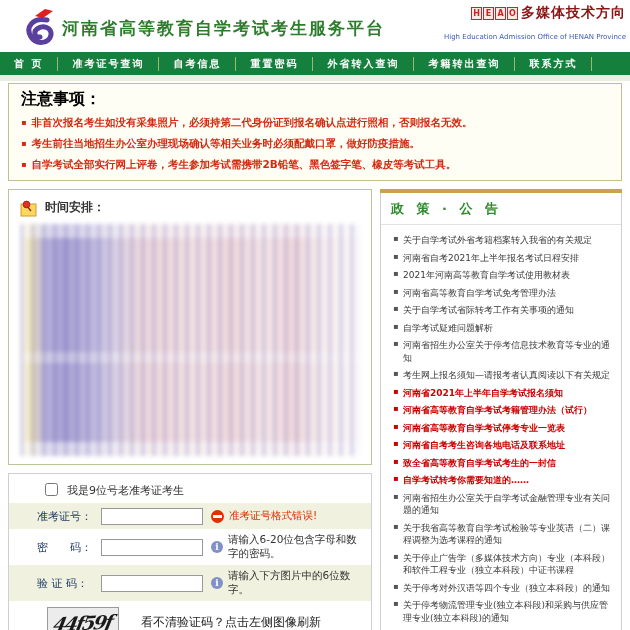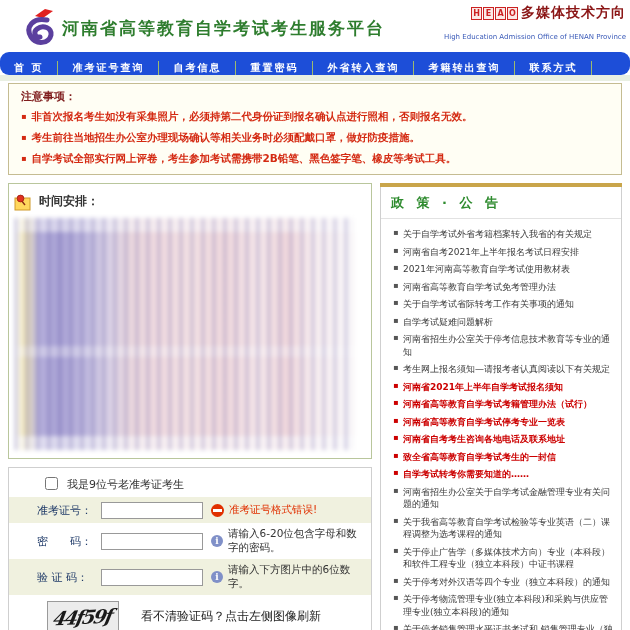--- a/index.html
+++ b/index.html
@@ -14,35 +14,35 @@
   .logo-swirl { position:absolute; left:23px; top:7px; width:36px; height:40px; }
   .site-title { position:absolute; left:62px; top:17px; font-size:17px; font-weight:bold; color:#2e7d2e; letter-spacing:2px; white-space:nowrap; }
   .org-block { position:absolute; right:4px; top:4px; text-align:right; }
   .org-top { display:flex; align-items:center; justify-content:flex-end; gap:3px; }
   .heao { display:inline-flex; gap:1px; }
   .heao span { width:11px; height:13px; border:1px solid #cc2222; color:#cc2222; font-size:8px; font-weight:bold;
                display:flex; align-items:center; justify-content:center; background:#fbe9e7; }
   .org-name { color:#8b1616; font-size:14px; font-weight:bold; letter-spacing:1px; white-space:nowrap; }
   .org-sub { color:#3a5ab8; font-size:7px; margin-top:11px; white-space:nowrap; }
   
-  .nav { height:23px; background:#1d4ed8; display:flex; align-items:flex-end;border-radius:9px; }
+  .nav { height:23px; background:#15803d; display:flex; align-items:center; }
   .nav-item { padding:0 14px; color:#ffffff; font-size:10px; font-weight:bold; letter-spacing:2px;
               display:flex; align-items:center; border-right:1px solid #9cba6e; cursor:pointer; white-space:nowrap; }
   .gap-strip { height:6px; background:#e9efe2; }
   
   .notice { margin:2px 8px 0; border:1px solid #c5bc92; background:#fffef4; padding:5px 12px 5px; }
-  .notice-title { color:#7f1d1d; font-weight:bold; font-size:11px; margin-bottom:2px; }
+  .notice-title { color:#000000; font-weight:bold; font-size:16px; margin-bottom:2px; }
   .notice-item { color:#d42a12; font-size:10.5px; font-weight:bold; line-height:20px; white-space:nowrap; overflow:hidden; }
   .notice-item .blt { margin-right:5px; font-size:8px; vertical-align:1px; }
   
   .main { display:flex; margin:8px 8px 0; gap:8px; align-items:flex-start; }
   .left-col { width:364px; flex:none; }
   .right-col { flex:1; min-width:0; }
   
-  .schedule-panel { border:1px solid #b9c69c; background:#fff; height:276px; padding:8px 4px; }
+  .schedule-panel { border:1px solid #b9c69c; background:#fff; height:276px; padding:8px 10px; }
   .schedule-header { display:flex; align-items:center; gap:7px; font-weight:bold; font-size:12px; color:#333; margin-bottom:7px; }
   .blur-img {
     height:232px; width:340px; margin-left:2px;
     filter:blur(2px);
     background:
       repeating-linear-gradient(90deg, rgba(88,78,158,0.45) 0 2px, rgba(255,255,255,0) 2px 6px,
                                 rgba(150,140,200,0.22) 6px 7px, rgba(255,255,255,0) 7px 11px),
       linear-gradient(180deg, rgba(255,255,255,0.55) 0 6%, rgba(255,255,255,0) 6% 55%, rgba(255,255,255,0.35) 55% 60%, rgba(255,255,255,0) 60% 94%, rgba(255,255,255,0.6) 94% 100%),
       linear-gradient(90deg, #fdfdfd 0%, #f1e6b6 3%, #b7b1dc 7%, #a9a2d5 13%, #bfb9de 21%,
                       #ddd4e6 28%, #ecd9de 34%, #f2dce0 42%, #f5e3e4 52%, #f2dbde 62%,

